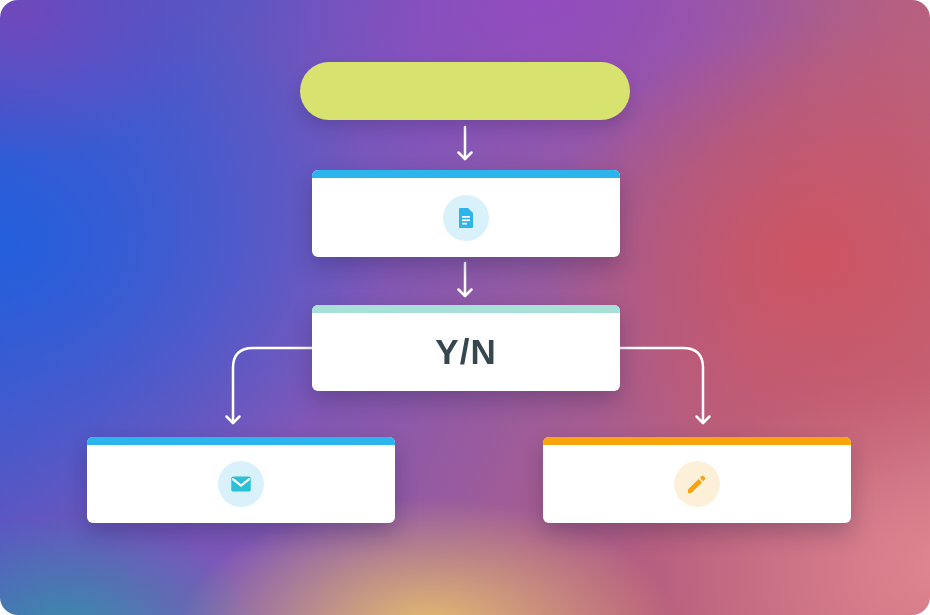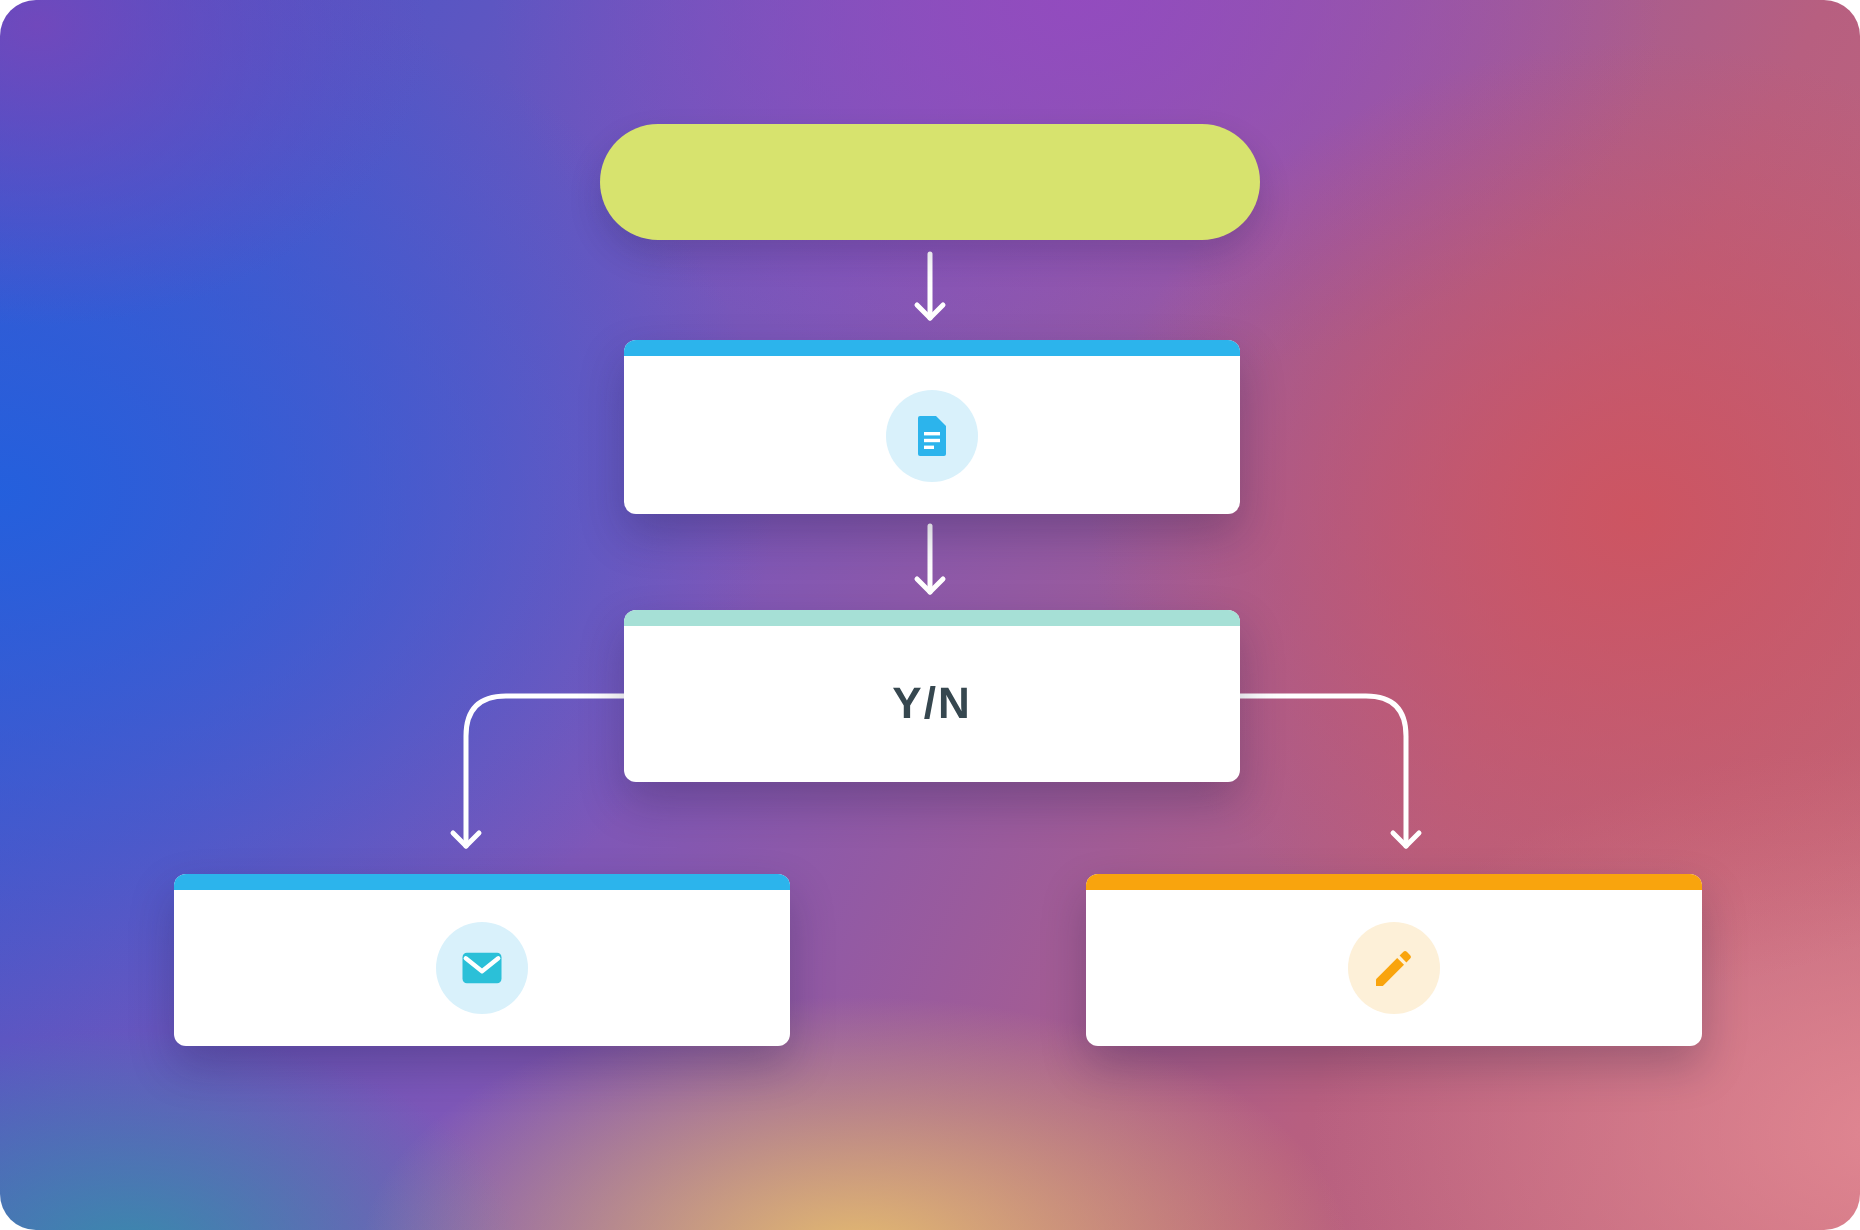--- a/index.html
+++ b/index.html
@@ -65,21 +65,21 @@
     width: 46px; height: 46px;
     border-radius: 50%;
     display: flex;
     align-items: center;
     justify-content: center;
   }
   .icon-circle svg {
     display: block;
   }
   .decision-label {
-    font-size: 22px;
+    font-size: 35px;
     font-weight: 700;
     letter-spacing: 1px;
   }
   .card-document { left: 312px; top: 170px; width: 308px; height: 87px; }
   .card-decision { left: 312px; top: 305px; width: 308px; height: 86px; }
   .card-email    { left: 87px;  top: 437px; width: 308px; height: 86px; }
   .card-edit     { left: 543px; top: 437px; width: 308px; height: 86px; }
 </style>
 </head>
 <body>

